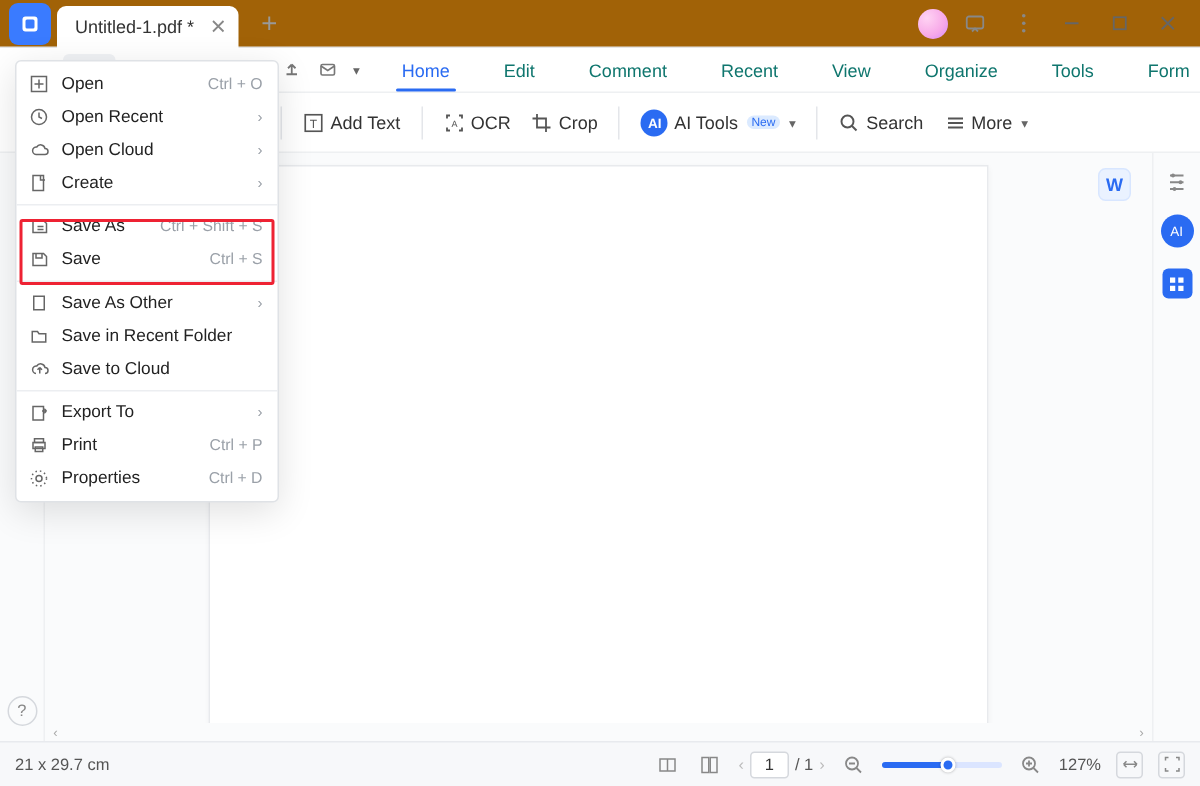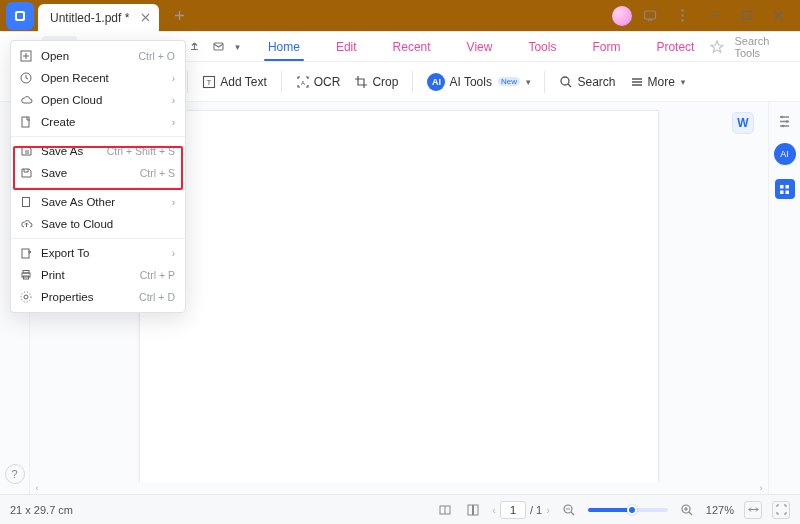--- a/index.html
+++ b/index.html
@@ -17,21 +17,21 @@
   .avatar { width:20px; height:20px; border-radius:50%; background: radial-gradient(circle at 30% 30%, #ffd3f3, #f7a8e8 60%, #d18bff); }
   .win-btn { width:28px; height:24px; display:flex; align-items:center; justify-content:center; color:#666; border-radius:4px; }
   .ico { display:inline-flex; align-items:center; justify-content:center; }
 
   
   .menubar { height: 30px; display:flex; align-items:center; padding: 0 6px 0 14px; gap:4px; border-bottom: 1px solid #eef0f2; margin-left: 28px; }
   .menu-file { padding: 4px 8px; border-radius:4px; background:#f0f2f5; }
   .qat { display:flex; gap:2px; margin-left:6px; }
   .qat span { width:22px; height:22px; display:flex; align-items:center; justify-content:center; color:#666; border-radius:3px; }
   .tabs { display:flex; margin-left:12px; gap:12px; }
-  .tabs div { padding: 6px 12px; color:#ec4899; position:relative; }
+  .tabs div { padding: 6px 12px; color:#0f766e; position:relative; }
   .tabs div.active { color:#2a6bf2; font-weight:500; }
   .tabs div.active::after { content:""; position:absolute; left:8px; right:8px; bottom:-1px; height:2px; background:#2a6bf2; border-radius:2px;}
   .menubar-right { margin-left:auto; display:flex; align-items:center; gap:10px; color:#999; }
   .star { color:#bfc4cc; }
 
   
   .ribbon { height: 40px; display:flex; align-items:center; padding: 0 14px; gap:14px; border-bottom:1px solid #eef0f2; }
   .rib-item { display:flex; align-items:center; gap:4px; color:#333; }
   .rib-sep { width:1px; height:22px; background:#e4e6ea; }
   .chev { font-size:9px; color:#666; margin-left:2px; }
@@ -172,22 +172,24 @@
         <svg width="13" height="13" viewBox="0 0 13 13">
           <rect x="2" y="3" width="9" height="7" rx="1" fill="none" stroke="#777" stroke-width="1.1"></rect>
           <path d="M2 4 L6.5 7 L11 4" fill="none" stroke="#777" stroke-width="1.1"></path>
         </svg>
       </span>
   </div>
   <span class="ico chev">▾</span>
   <div class="tabs">
     <div class="active">Home</div>
     <div>Edit</div>
+    <div>Comment</div>
     <div>Recent</div>
     <div>View</div>
+    <div>Organize</div>
     <div>Tools</div>
     <div>Form</div>
     <div>Protect</div>
   </div>
   <div class="menubar-right">
     <span class="star">
       <svg width="14" height="14" viewBox="0 0 14 14">
           <path d="M7 1 L8.6 5 L13 5.3 L9.6 8 L10.7 12.3 L7 9.9 L3.3 12.3 L4.4 8 L1 5.3 L5.4 5 Z" fill="none" stroke="#bcc2cb" stroke-width="1.1"></path>
         </svg>
     </span>
@@ -325,20 +327,28 @@
   </div>
   <div class="fm-group-sep"></div>
   <div class="fm-item">
     <span class="fico">
         <svg width="12" height="12" viewBox="0 0 12 12">
           <rect x="2.5" y="1.5" width="7" height="9" fill="none" stroke="#666"></rect>
         </svg>
       </span>
     <span class="label">Save As Other</span>
     <span class="sub-chev">›</span>
+  </div>
+  <div class="fm-item">
+    <span class="fico">
+        <svg width="12" height="12" viewBox="0 0 12 12">
+          <path d="M1.5 3 H5 L6 4.5 H10.5 V10 H1.5 Z" fill="none" stroke="#666"></path>
+        </svg>
+      </span>
+    <span class="label">Save in Recent Folder</span>
   </div>
   <div class="fm-item">
     <span class="fico">
         <svg width="13" height="12" viewBox="0 0 13 12">
           <path d="M4 9 A2.5 2.5 0 0 1 4.5 4 A3 3 0 0 1 10 5 A2 2 0 0 1 10 9" fill="none" stroke="#666"></path>
           <path d="M6.5 9 V5 M6.5 5 L5 6.5 M6.5 5 L8 6.5" fill="none" stroke="#666"></path>
         </svg>
       </span>
     <span class="label">Save to Cloud</span>
   </div>

